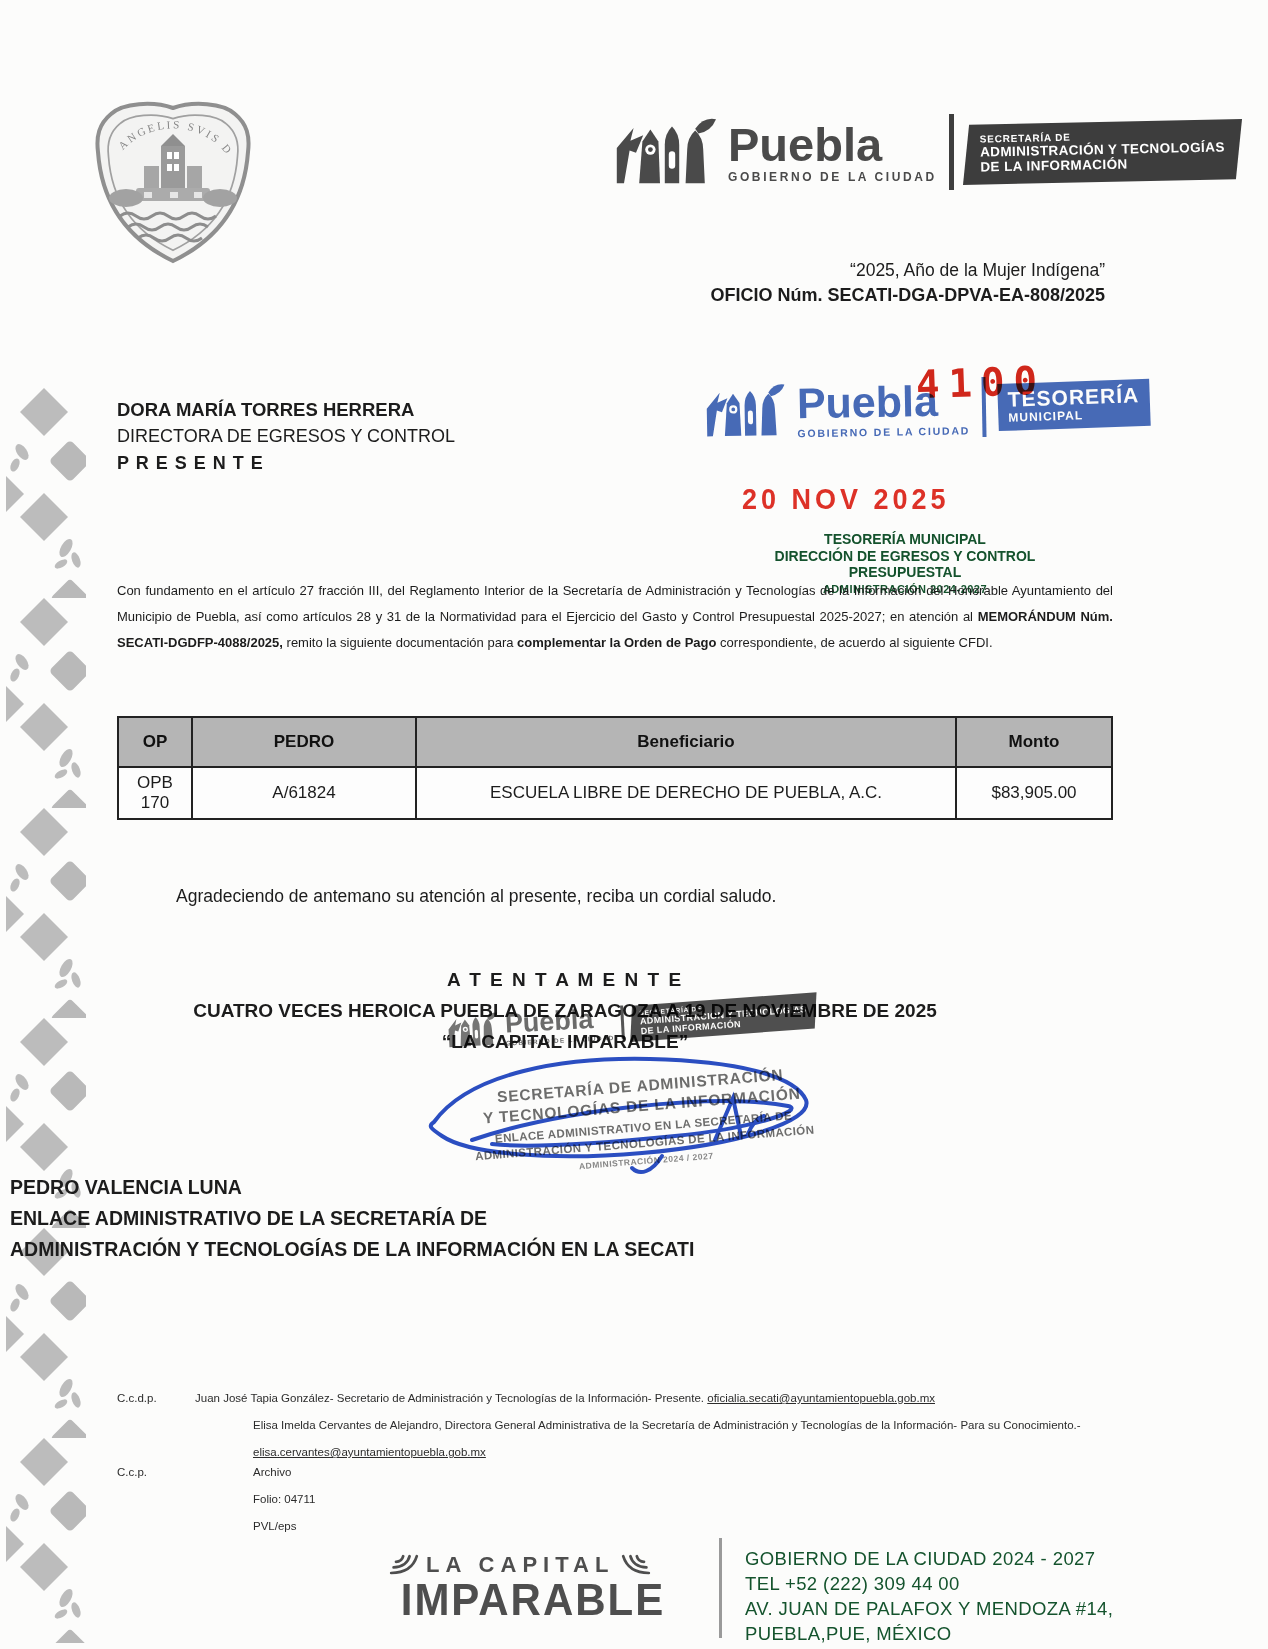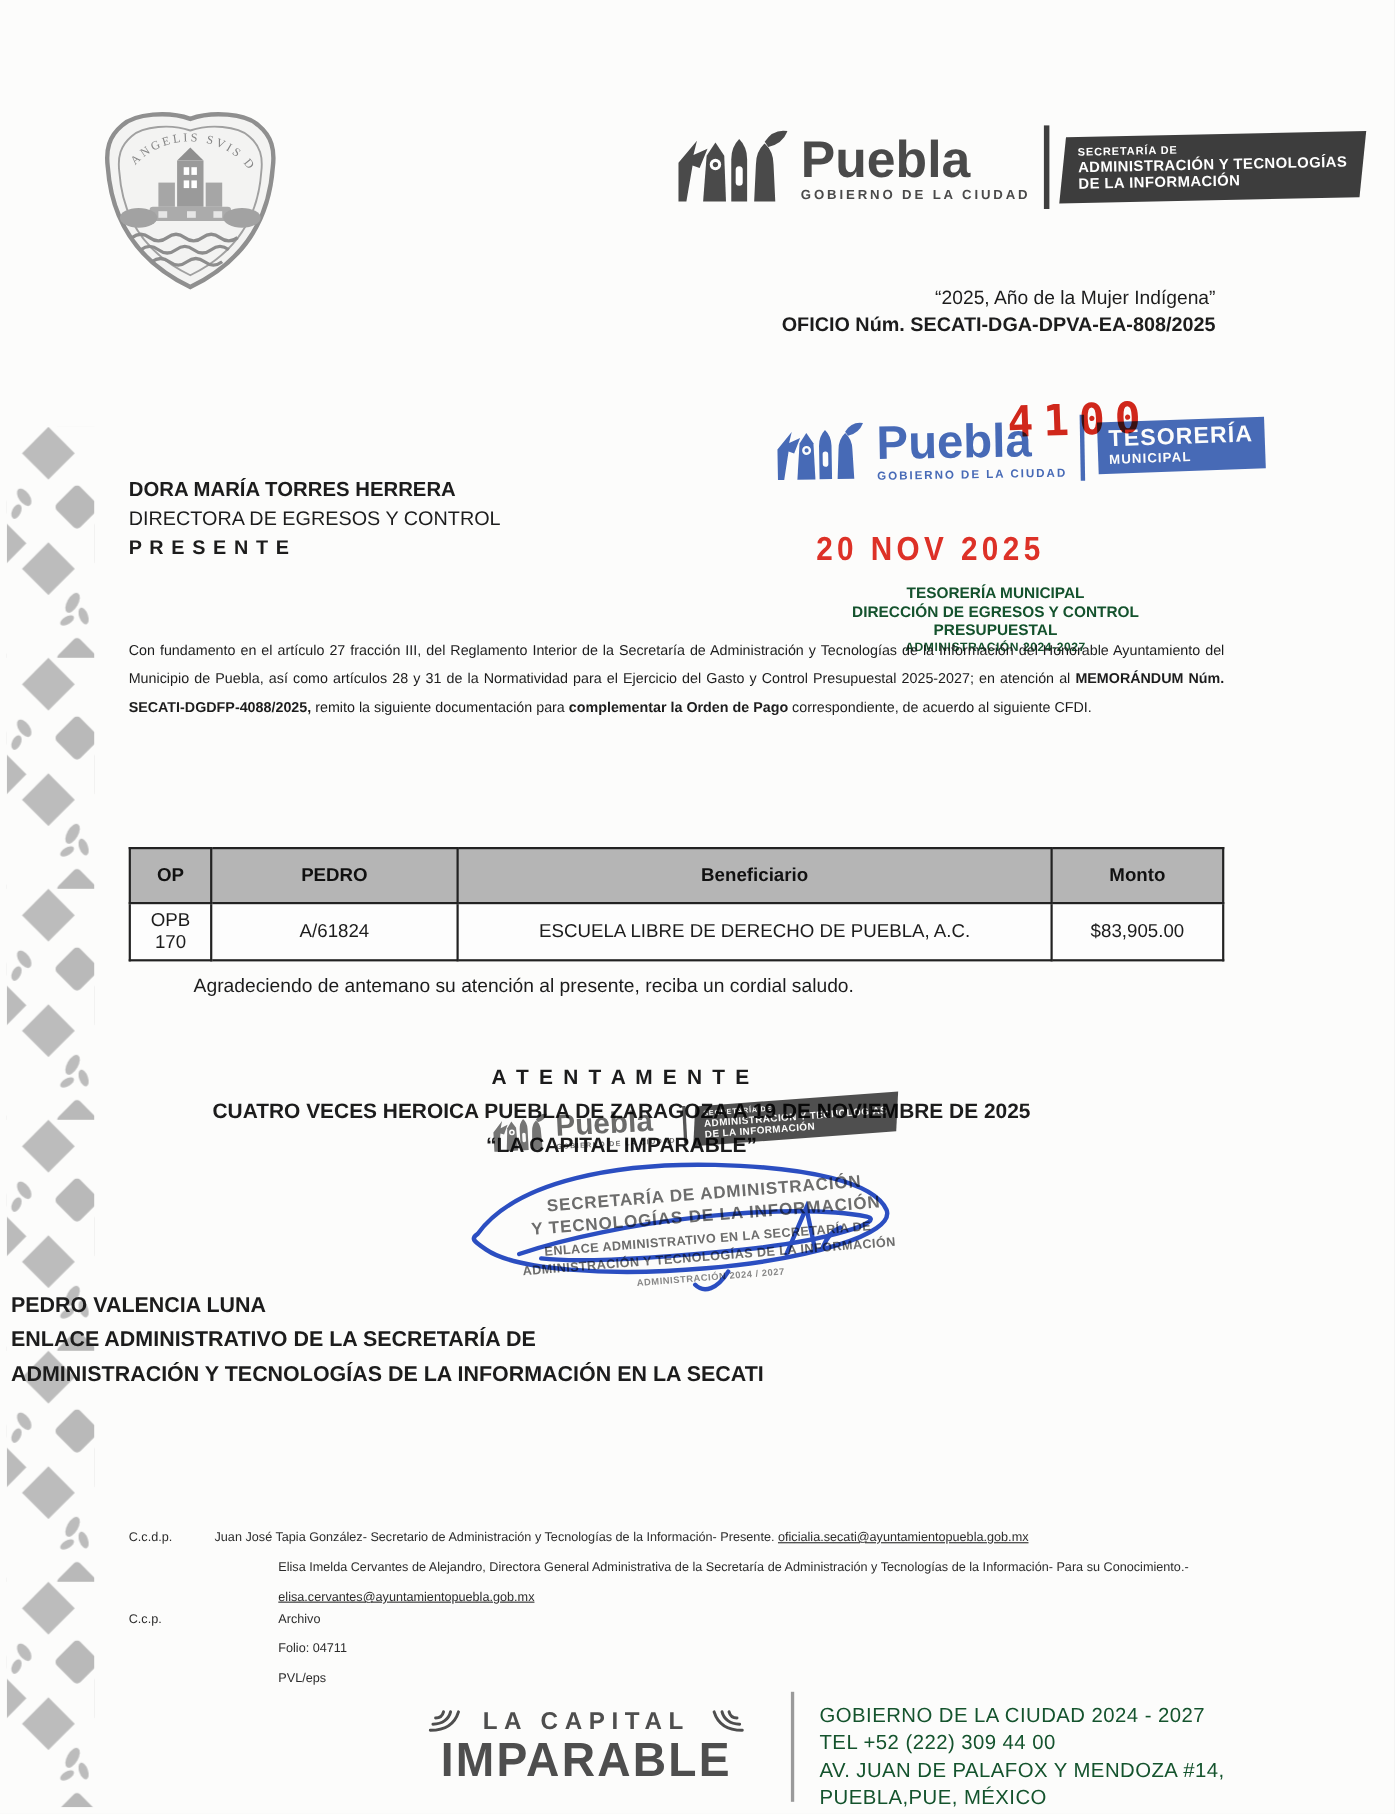--- a/index.html
+++ b/index.html
@@ -28,21 +28,21 @@
            transform:rotate(-1.2deg) skewX(-7deg); }
   .badge-inner { transform:skewX(7deg); }
   .badge-l1 { font-size:10px; font-weight:bold; letter-spacing:.8px; }
   .badge-l2, .badge-l3 { font-size:13.5px; font-weight:bold; letter-spacing:.4px; }
 
   
   .quote-block { right:163px; top:258px; text-align:right; font-size:17.5px; line-height:25px; }
   .quote-block .oficio { font-size:18px; font-weight:bold; }
 
   
-  .addressee { left:117px; top:396px; font-size:18px; line-height:27px;margin-top:35px; }
+  .addressee { left:117px; top:396px; font-size:18px; line-height:27px; }
   .addressee .name { font-size:18.5px; font-weight:bold; }
   .addressee .presente { font-weight:bold; letter-spacing:1px; }
 
   
   .stamp { mix-blend-mode:multiply; }
   .folio-num { left:916px; top:360px; color:#d3271b; font-size:39px; font-weight:bold;
                letter-spacing:9px; transform:rotate(-2deg);
                font-family:"DejaVu Sans Mono", monospace; }
   .blue-brand { left:703px; top:372px; color:#3a60b4; opacity:.93; transform:rotate(-1deg); }
   .blue-brand .brand-word { font-size:43px; }
@@ -55,21 +55,21 @@
                 letter-spacing:4px; transform:scaleY(1.12); }
   .stamp-dept { left:705px; top:531px; width:400px; text-align:center; color:#14532d;
                 font-weight:bold; font-size:14px; line-height:16.5px; }
   .stamp-dept .tiny { font-size:11px; letter-spacing:.5px; }
 
   
   .body-par { left:117px; top:578px; width:996px; font-size:13px; line-height:26px;
               text-align:justify; margin:0; }
 
   
-  .cfdi { left:117px; top:770px; border-collapse:collapse; }
+  .cfdi { left:117px; top:716px; border-collapse:collapse; }
   .cfdi th, .cfdi td { border:2px solid #222; text-align:center; font-size:17px; padding:0 4px; }
   .cfdi th { background:#b5b5b5; height:48px; font-weight:bold; color:#111; }
   .cfdi td { height:50px; background:#fdfdfd; }
 
   
   .closing { left:176px; top:886px; font-size:17.5px; }
 
   
   .atent { left:10px; top:964px; width:1110px; text-align:center; font-weight:bold;
            font-size:19px; line-height:31px; }
@@ -98,21 +98,21 @@
             font-size:19.5px; line-height:31px; }
 
   
   .cc { left:117px; top:1391px; width:1010px; font-size:11.5px; color:#2c2c2c; line-height:15px; }
   .cc-row { display:grid; grid-template-columns:60px 1fr; column-gap:18px; }
   .cc-row + .cc-row { margin-top:12px; }
   .cc .gap { margin-top:5px; }
 
   
   .footer-brand { left:388px; top:1552px; width:290px; text-align:center; color:#4e4e4e; }
-  .fb-top { display:flex; align-items:center; justify-content:space-between; gap:6px;
+  .fb-top { display:flex; align-items:center; justify-content:flex-start; gap:6px;
             font-size:22px; font-weight:bold; letter-spacing:6px; }
   .fb-bottom { font-size:42px; font-weight:bold; letter-spacing:2px; line-height:1.05;
                transform:scaleY(1.04); }
   .footer-divider { left:719px; top:1538px; width:3px; height:100px; background:#9a9a9a; }
   .footer-info { left:745px; top:1546px; color:#14532d; font-size:18.5px; line-height:25px;
                  letter-spacing:.4px; }
 </style>
 </head>
 <body>
 

